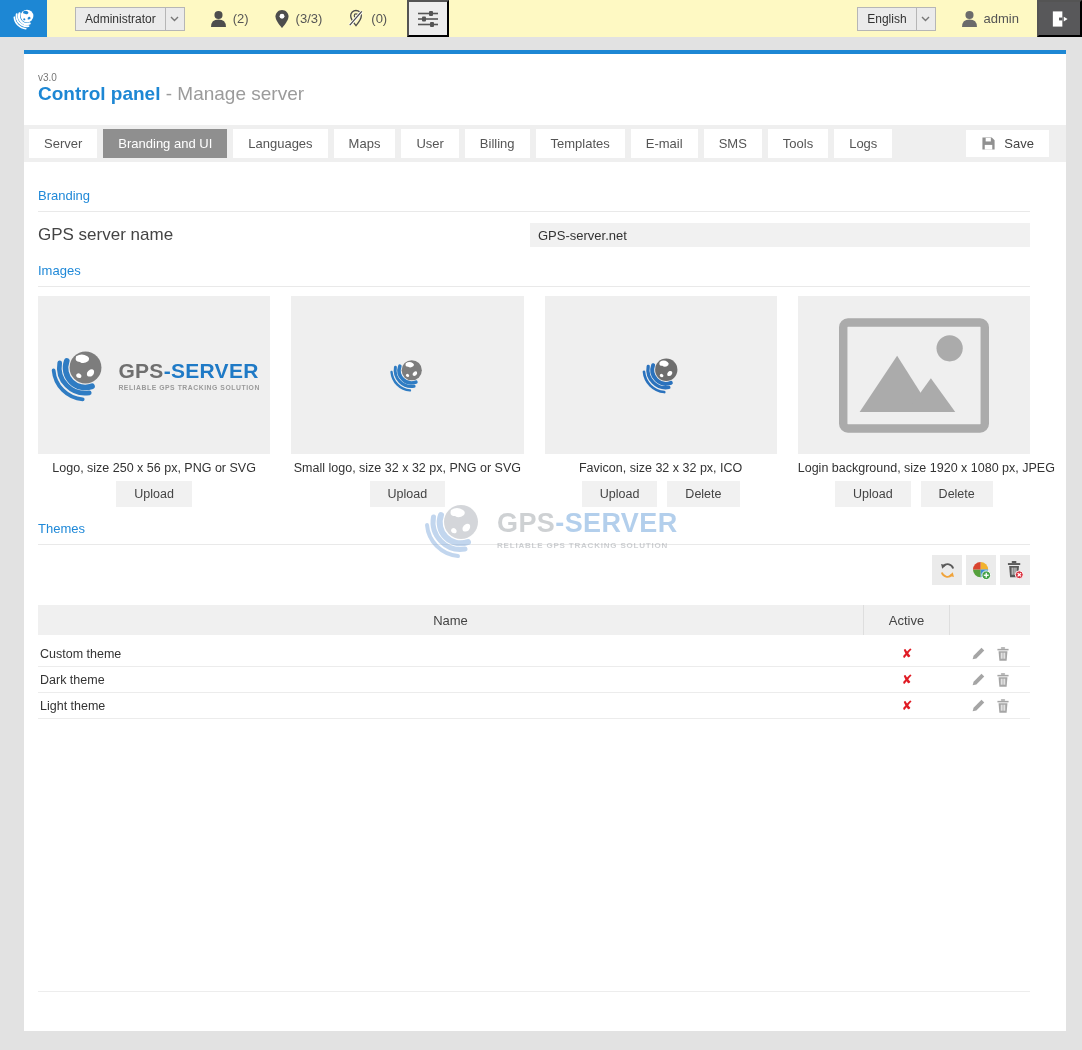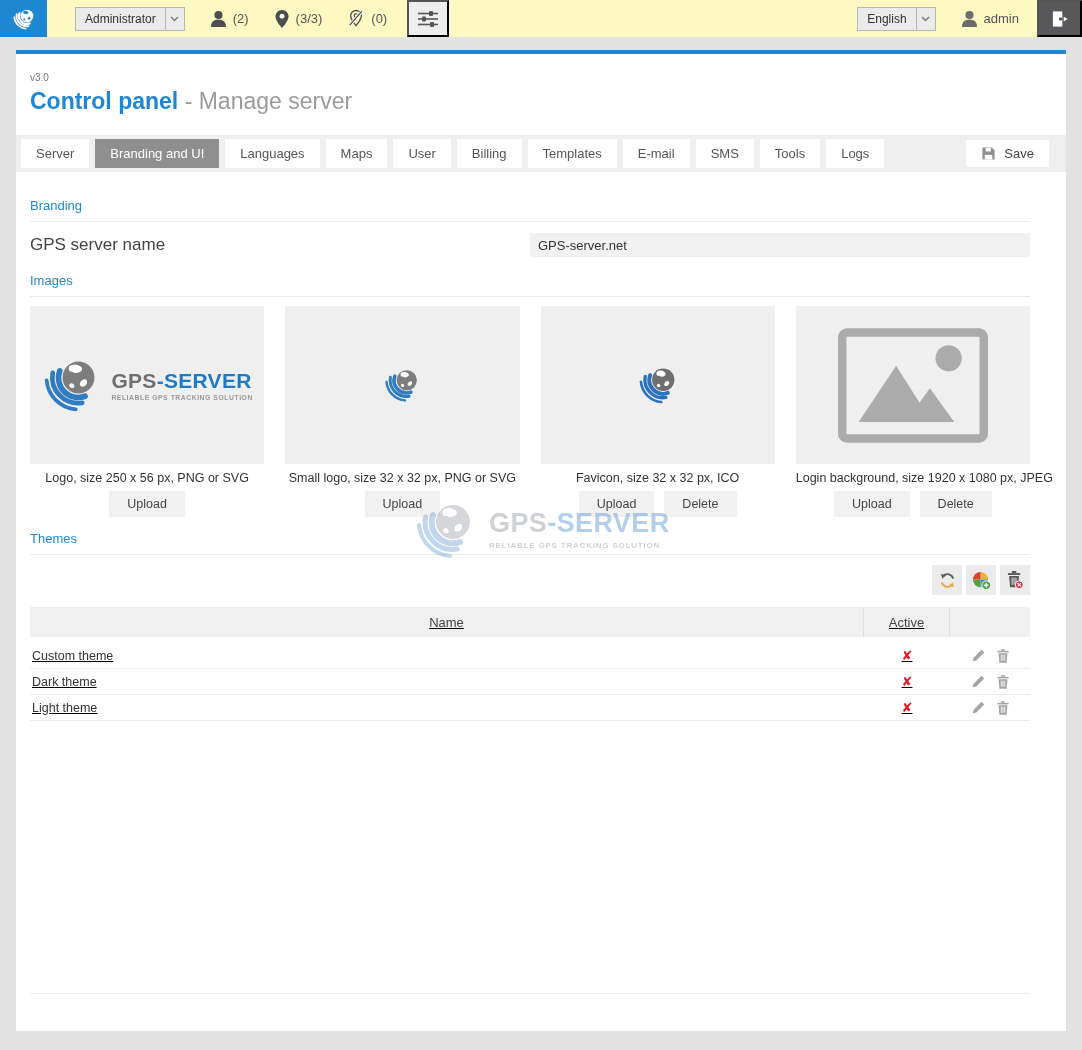--- a/index.html
+++ b/index.html
@@ -16,25 +16,25 @@
   .sel-label { display:flex; align-items:center; padding:0 9px; white-space:nowrap; }
   .sel-arrow { width:19px; border-left:1px solid #b6b6b6; display:flex; align-items:center; justify-content:center; color:#777; }
   .tb-admin { margin-left:28px; }
   .tb-stat { display:flex; align-items:center; gap:7px; color:#555; font-size:13px; margin-left:26px; cursor:pointer; }
   .tb-stat svg { color:#4d4d4d; flex:none; }
   .sliders-btn { width:42px; height:37px; background:#ededed; display:flex; align-items:center; justify-content:center; margin-left:20px; color:#555; cursor:pointer; }
   .tb-right { margin-left:auto; display:flex; align-items:center; }
   .tb-user { display:flex; align-items:center; gap:7px; color:#555; font-size:13px; margin-left:26px; }
   .exit-btn { width:45px; height:37px; background:#58585a; margin-left:18px; display:flex; align-items:center; justify-content:center; cursor:pointer; }
   
-  .main { padding-top:13px; }
+  .main { padding-top:13px;padding-left:8px; }
   .card { margin:0 16px; background:#fff; border-top:4px solid #1d87d4; height:981px; position:relative; overflow:hidden; }
   .content-pad { padding-left:14px; padding-right:36px; }
   .version { font-size:10px; color:#777; padding-top:18px; }
-  .page-title { font-size:23px; color:#9b9b9b; font-weight:normal; margin-top:5px; }
+  .page-title { font-size:19px; color:#9b9b9b; font-weight:normal; }
   .page-title .strong { color:#1d87d4; font-weight:bold; }
   
   .tabstrip { margin-top:20px; background:#efefef; height:37px; display:flex; align-items:center; padding:0 5px; gap:6px; }
   .tab { background:#fff; color:#555; font-size:13px; padding:7px 15px; cursor:pointer; white-space:nowrap; border:none; font-family:inherit; }
   .tab.active { background:#8f8f8f; color:#fff; }
   .save-btn { margin-left:auto; margin-right:12px; background:#fff; border:none; display:flex; align-items:center; gap:8px; padding:6px 15px; font-size:13px; color:#444; cursor:pointer; font-family:inherit; }
   
   .section-head { color:#2089d8; font-size:13px; padding-bottom:8px; border-bottom:1px solid #e9e9e9; font-weight:normal; }
   .mt-branding { margin-top:26px; }
   .mt-images { margin-top:16px; }
@@ -55,21 +55,21 @@
   .brand .blue { color:#1f7ac6; }
   .logo-text .tagline { font-size:6.8px; font-weight:bold; color:#9a9a9a; letter-spacing:.55px; margin-top:3px; white-space:nowrap; }
   
   .watermark { position:absolute; left:397px; top:444px; display:flex; align-items:center; gap:12px; opacity:.42; pointer-events:none; z-index:3; }
   .watermark .brand { font-size:27px; font-weight:bold; letter-spacing:.4px; color:#8d9299; line-height:1; white-space:nowrap; }
   .watermark .brand .blue { color:#4d8ed2; }
   .watermark .tagline { font-size:8px; font-weight:bold; color:#8d9299; letter-spacing:.8px; margin-top:4px; white-space:nowrap; }
   
   .theme-toolbar { display:flex; justify-content:flex-end; gap:4px; margin-top:10px; }
   .icon-btn { width:30px; height:30px; background:#ebebeb; border:none; display:flex; align-items:center; justify-content:center; cursor:pointer; }
-  .ttable { margin-top:12px;text-decoration:underline; }
+  .ttable { margin-top:20px; }
   .thead { display:flex; background:#f0f0f0; height:30px; font-size:13px; color:#444; }
   .th { display:flex; align-items:center; justify-content:center; }
   .th-name { flex:1; border-right:1px solid #dedede; }
   .th-active { width:86px; border-right:1px solid #dedede; }
   .th-actions { width:80px; }
   .trow { display:flex; align-items:center; height:26px; border-bottom:1px solid #ececec; font-size:12.5px; color:#333; }
   .trow.first { margin-top:6px; }
   .td-name { flex:1; padding-left:2px; }
   .td-active { width:86px; text-align:center; color:#e01b24; font-weight:bold; font-size:13px; }
   .td-actions { width:80px; display:flex; justify-content:center; gap:12px; color:#a5a5a5; }

